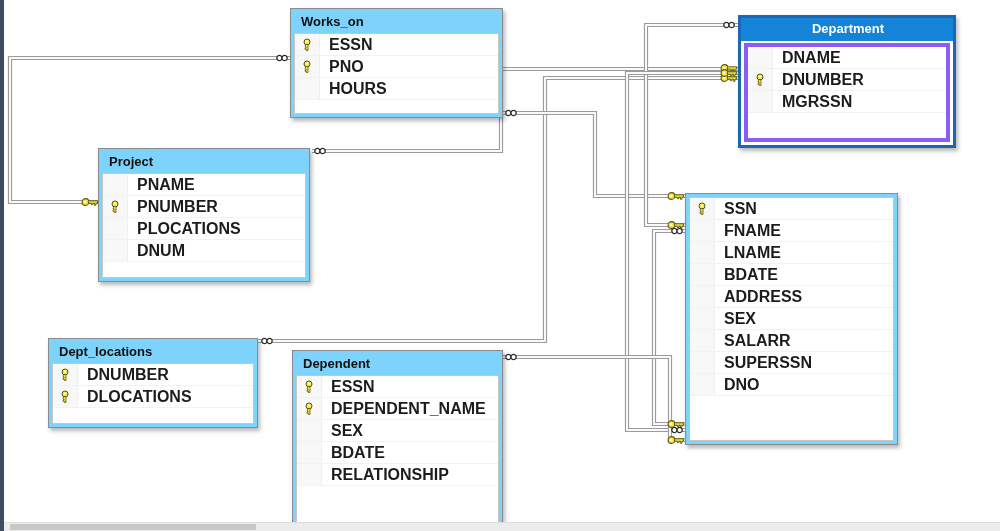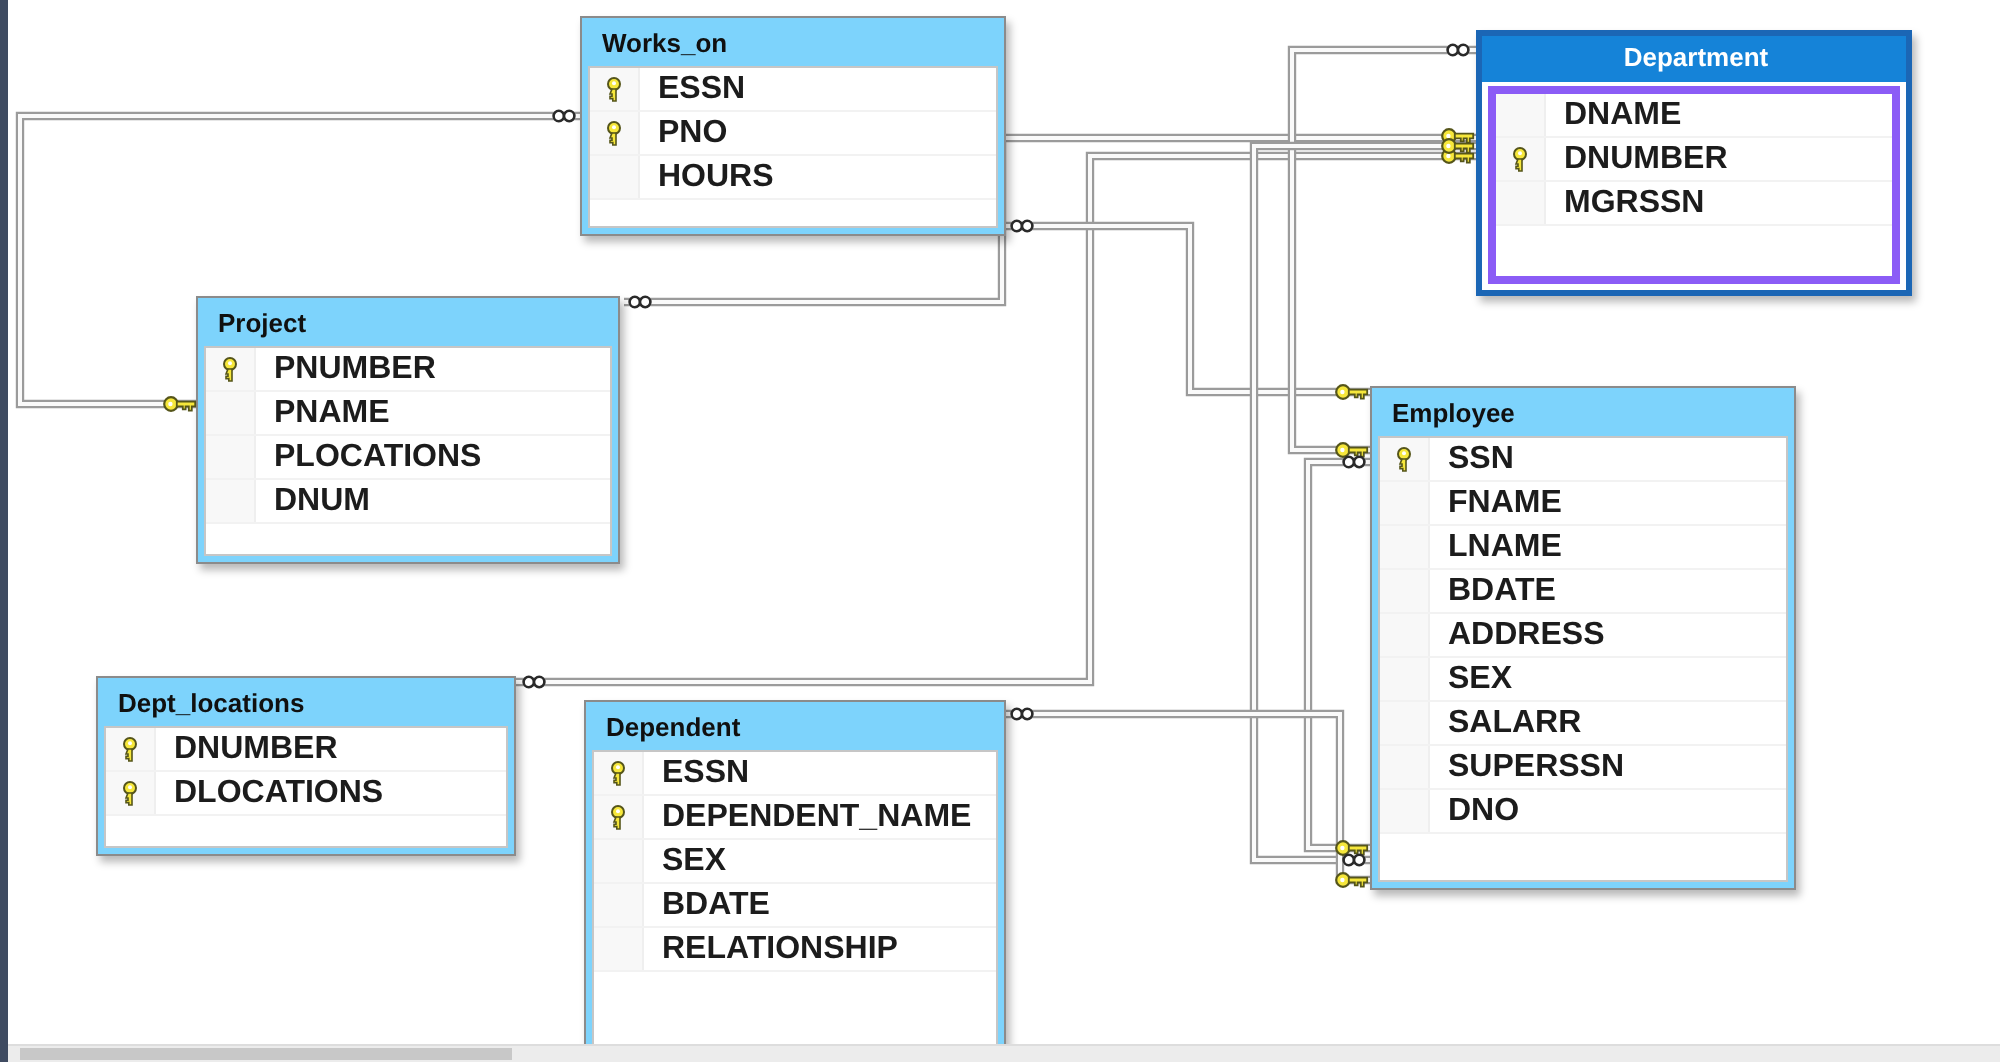--- a/index.html
+++ b/index.html
@@ -114,45 +114,44 @@
           <div class="row">
             <span class="gut"></span>
             <span class="colname">MGRSSN</span>
           </div>
         </div>
       </div>
       <div class="tbl" style="left: 98px; top: 148px; width: 212px; height: 134px;">
         <div class="ttl">Project</div>
         <div class="rows">
           <div class="row">
+            <span class="gut"></span>
+            <span class="colname">PNAME</span>
+          </div>
+          <div class="row">
             <span class="gut">
               <svg width="12" height="14" viewBox="0 0 12 14">
                 <circle cx="6" cy="4" r="3" fill="#f6e73b" stroke="#55551a" stroke-width="1"></circle>
                 <circle cx="6" cy="3.6" r="1" fill="#ffffff" stroke="none"></circle>
                 <path d="M5 6.5 h2 v6 h-1.6 v-1.2 h-1.4 v-1.2 h1 v-1.1 h-1 z" fill="#f6e73b" stroke="#55551a" stroke-width="0.8"></path>
               </svg>
             </span>
             <span class="colname">PNUMBER</span>
           </div>
           <div class="row">
             <span class="gut"></span>
-            <span class="colname">PNAME</span>
-          </div>
-          <div class="row">
-            <span class="gut"></span>
             <span class="colname">PLOCATIONS</span>
           </div>
           <div class="row">
             <span class="gut"></span>
             <span class="colname">DNUM</span>
           </div>
         </div>
       </div>
       <div class="tbl" style="left: 685px; top: 193px; width: 213px; height: 252px;">
-        <div class="ttl">Employee</div>
         <div class="rows">
           <div class="row">
             <span class="gut">
               <svg width="12" height="14" viewBox="0 0 12 14">
                 <circle cx="6" cy="4" r="3" fill="#f6e73b" stroke="#55551a" stroke-width="1"></circle>
                 <circle cx="6" cy="3.6" r="1" fill="#ffffff" stroke="none"></circle>
                 <path d="M5 6.5 h2 v6 h-1.6 v-1.2 h-1.4 v-1.2 h1 v-1.1 h-1 z" fill="#f6e73b" stroke="#55551a" stroke-width="0.8"></path>
               </svg>
             </span>
             <span class="colname">SSN</span>

